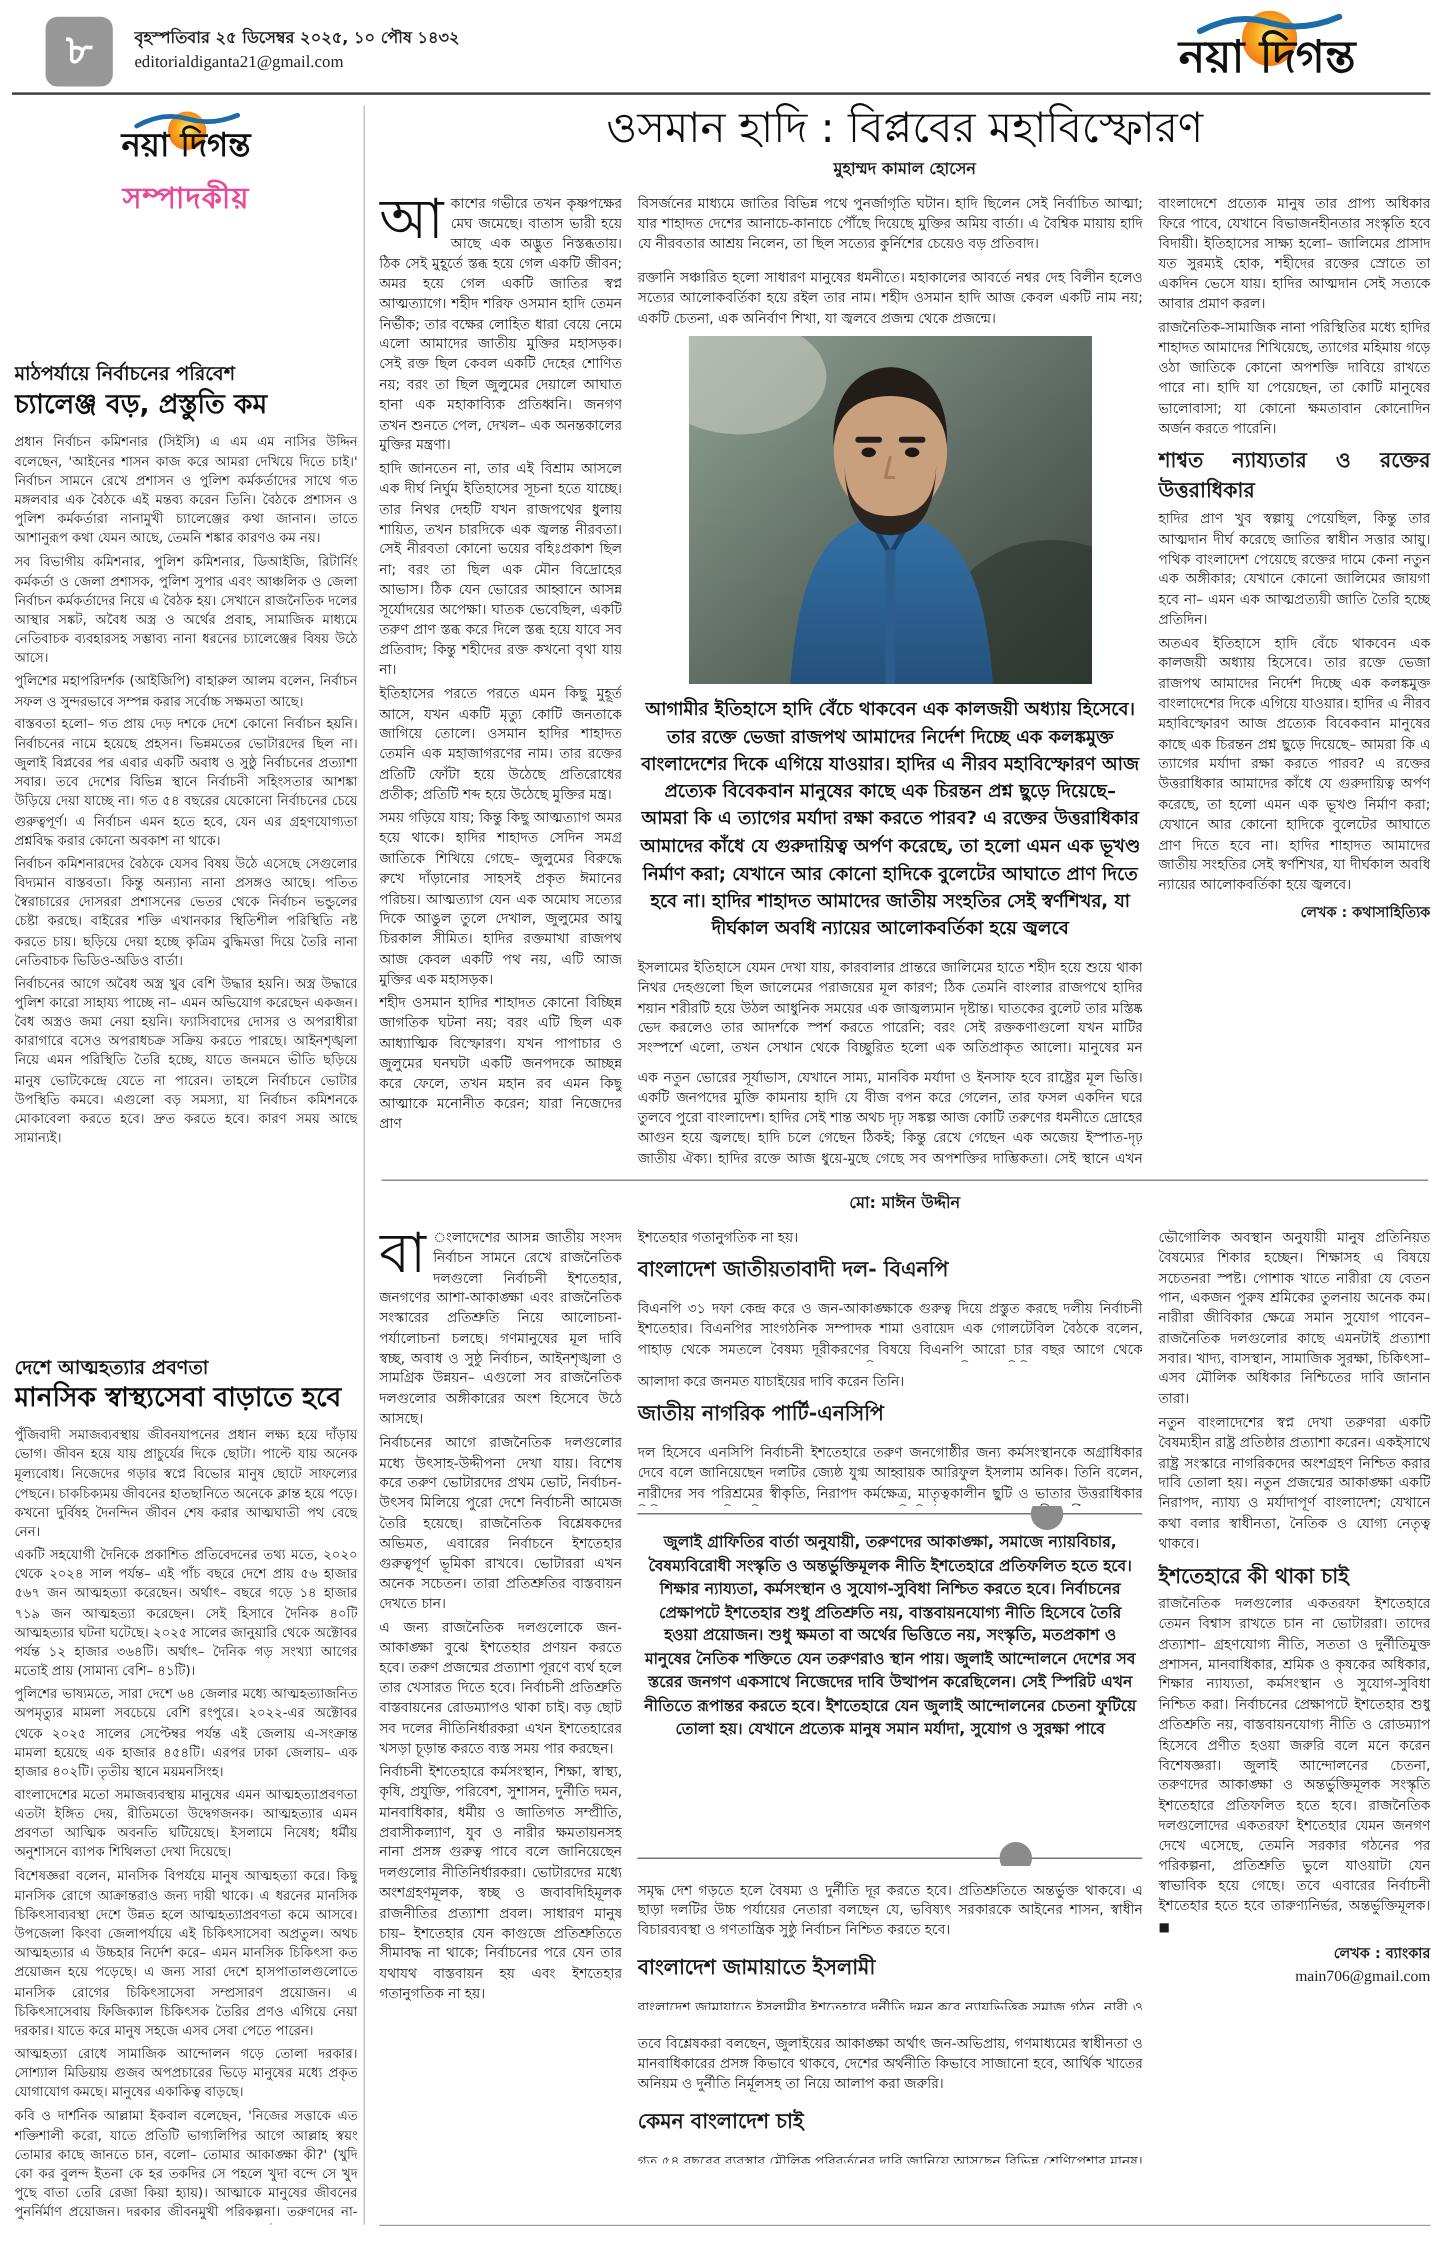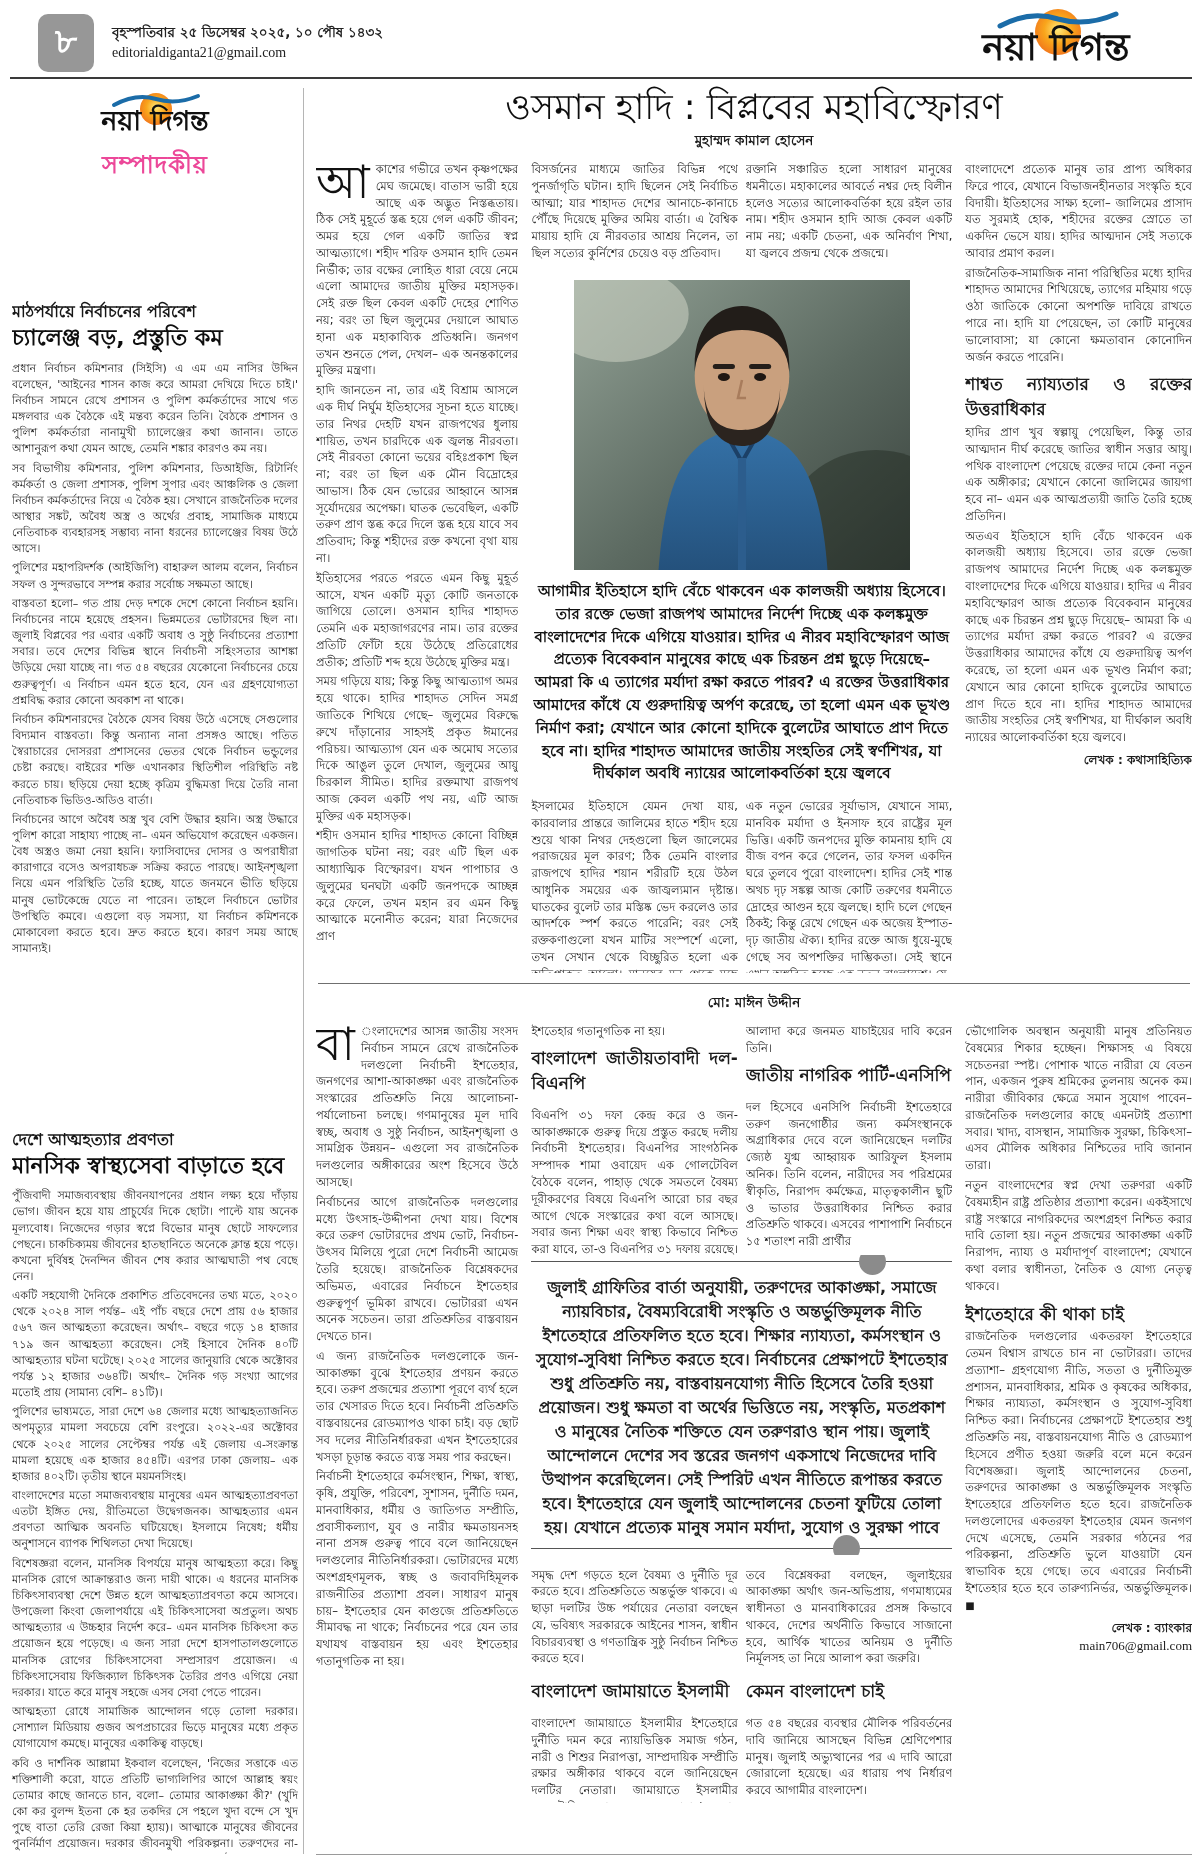--- a/index.html
+++ b/index.html
@@ -33,41 +33,41 @@
   .bodyB{height:672px;}
   
   h1.mainhead{font-size:35px;font-weight:400;text-align:center;margin:4px 0 2px;color:#0d0d0d;line-height:1.2;}
   .byline{text-align:center;font-size:13.5px;font-weight:700;margin:2px 0 8px;}
   .cols{display:flex;gap:13px;}
   .a1cols{height:812px;overflow:hidden;}
   .ncol{flex:1;font-size:11.5px;line-height:1.46;text-align:justify;overflow:hidden;}
   .ncol p{margin:0 0 3px;}
   .c4{flex:1.12;}
   .amid{flex:2.08;display:flex;flex-direction:column;overflow:hidden;}
-  .midtop,.midbot{display:flex;gap:8px;overflow:hidden;}
+  .midtop,.midbot{display:flex;gap:8px;overflow:hidden;flex-direction:column;}
   .midtop{height:116px;}
   .midbot{flex:1;}
   .subcol{flex:1;font-size:11.5px;line-height:1.46;text-align:justify;overflow:hidden;}
   .photo{width:336px;height:290px;margin:3px auto 2px;display:block;}
   .pquote{height:218px;overflow:hidden;text-align:center;font-size:15px;font-weight:700;
     line-height:1.52;padding:8px 2px 0;color:#111;}
   .dropcap{float:left;font-size:46px;line-height:.82;padding:3px 6px 0 0;font-weight:400;color:#111;}
   .subhead{font-weight:700;font-size:17px;margin:7px 0 2px;}
   .author{text-align:right;font-weight:700;font-size:12px;margin-top:6px;}
   .author-email{text-align:right;font-size:13px;font-family:"Liberation Serif","DejaVu Serif",serif;}
   
   .rule2{border-top:1.2px solid #6f6f6f;margin:10px 2px 8px;}
   h2.secondhead{font-size:31px;font-weight:700;text-align:center;margin:2px 0 2px;color:#0d0d0d;line-height:1.25;}
   .a2cols{height:780px;overflow:hidden;margin-top:4px;}
   .q2{height:300px;overflow:hidden;display:flex;flex-direction:column;}
   .q2rule{position:relative;border-top:1.6px solid #555;margin:6px 0;}
   .q2dot{position:absolute;width:27px;height:27px;border-radius:50%;background:#8b8b8b;top:-14px;}
   .q2dot.t{right:66px;}
   .q2dot.b{right:92px;}
-  .q2text{flex:1;overflow:hidden;text-align:center;font-size:16px;font-weight:700;line-height:1.5;padding:8px 2px 0;}
+  .q2text{flex:1;overflow:hidden;text-align:center;font-size:13px;font-weight:700;line-height:1.5;padding:8px 2px 0;}
   .endmark{font-size:10px;}
   .bottomrule{position:absolute;left:316px;right:8px;bottom:13px;border-top:1px solid #9a9a9a;}
 </style>
 </head>
 <body>
 
 <div class="pagenum">
   <span>৮</span>
 </div>
 <div class="dateline">

